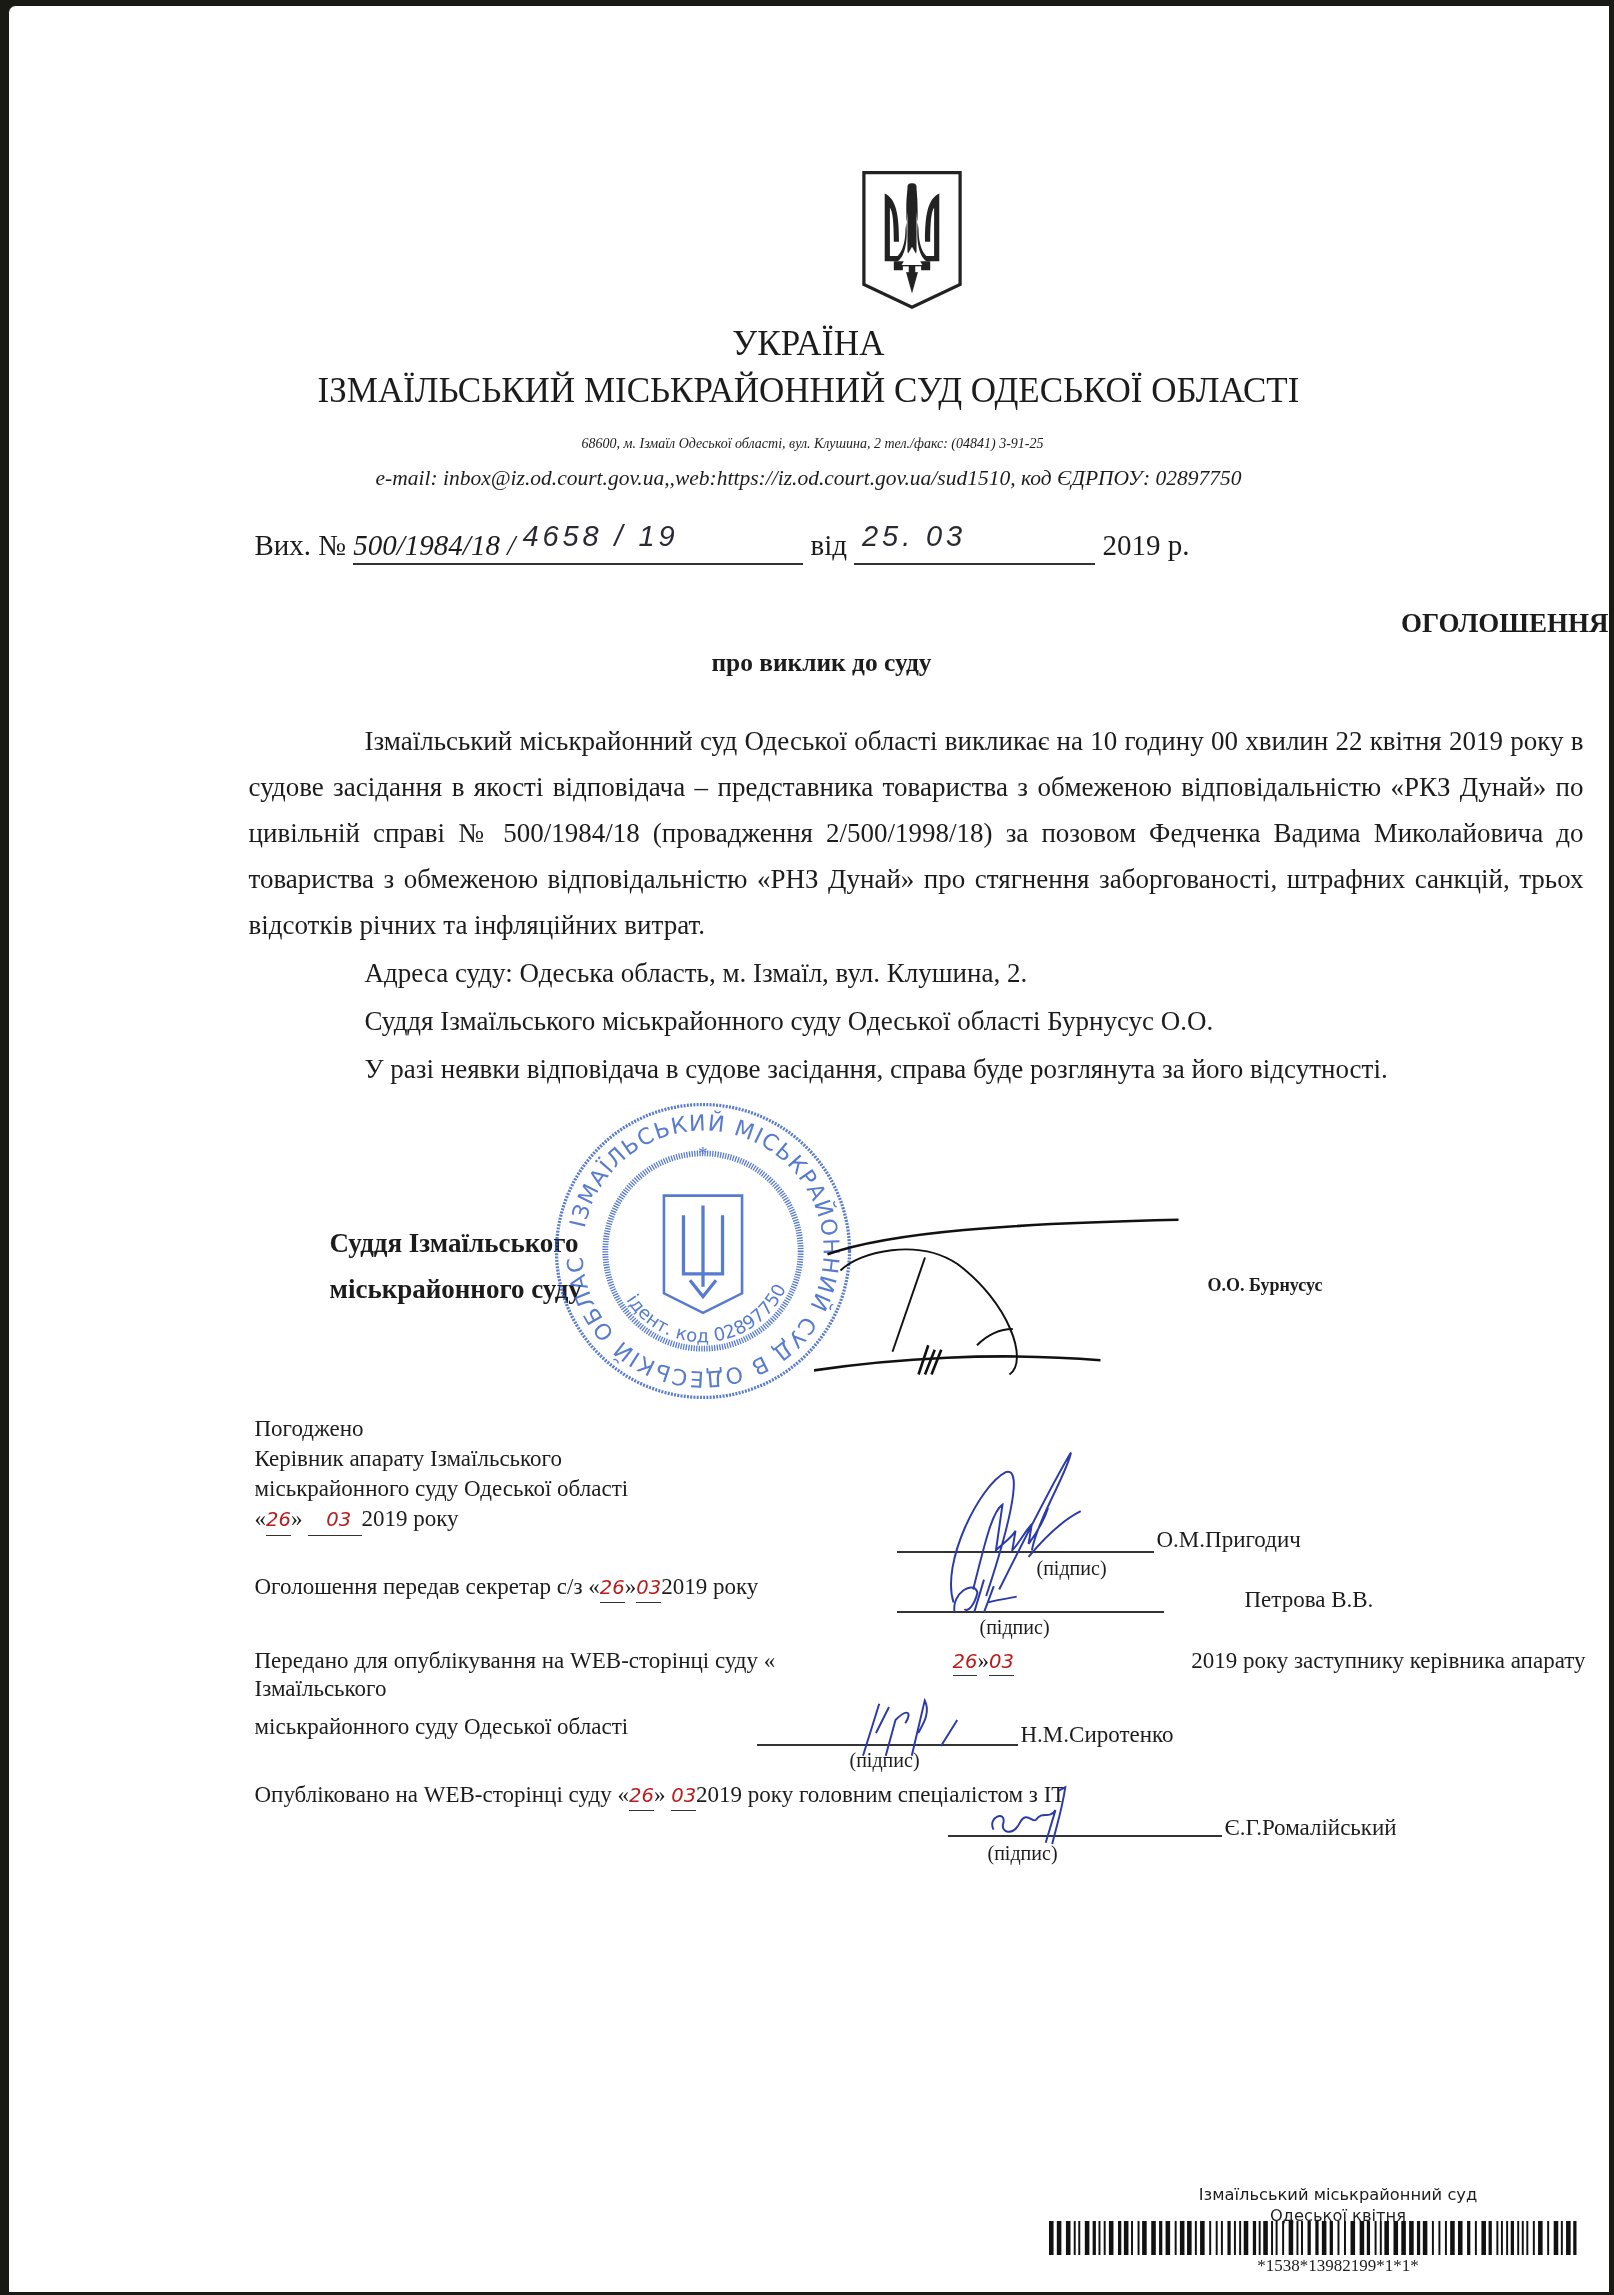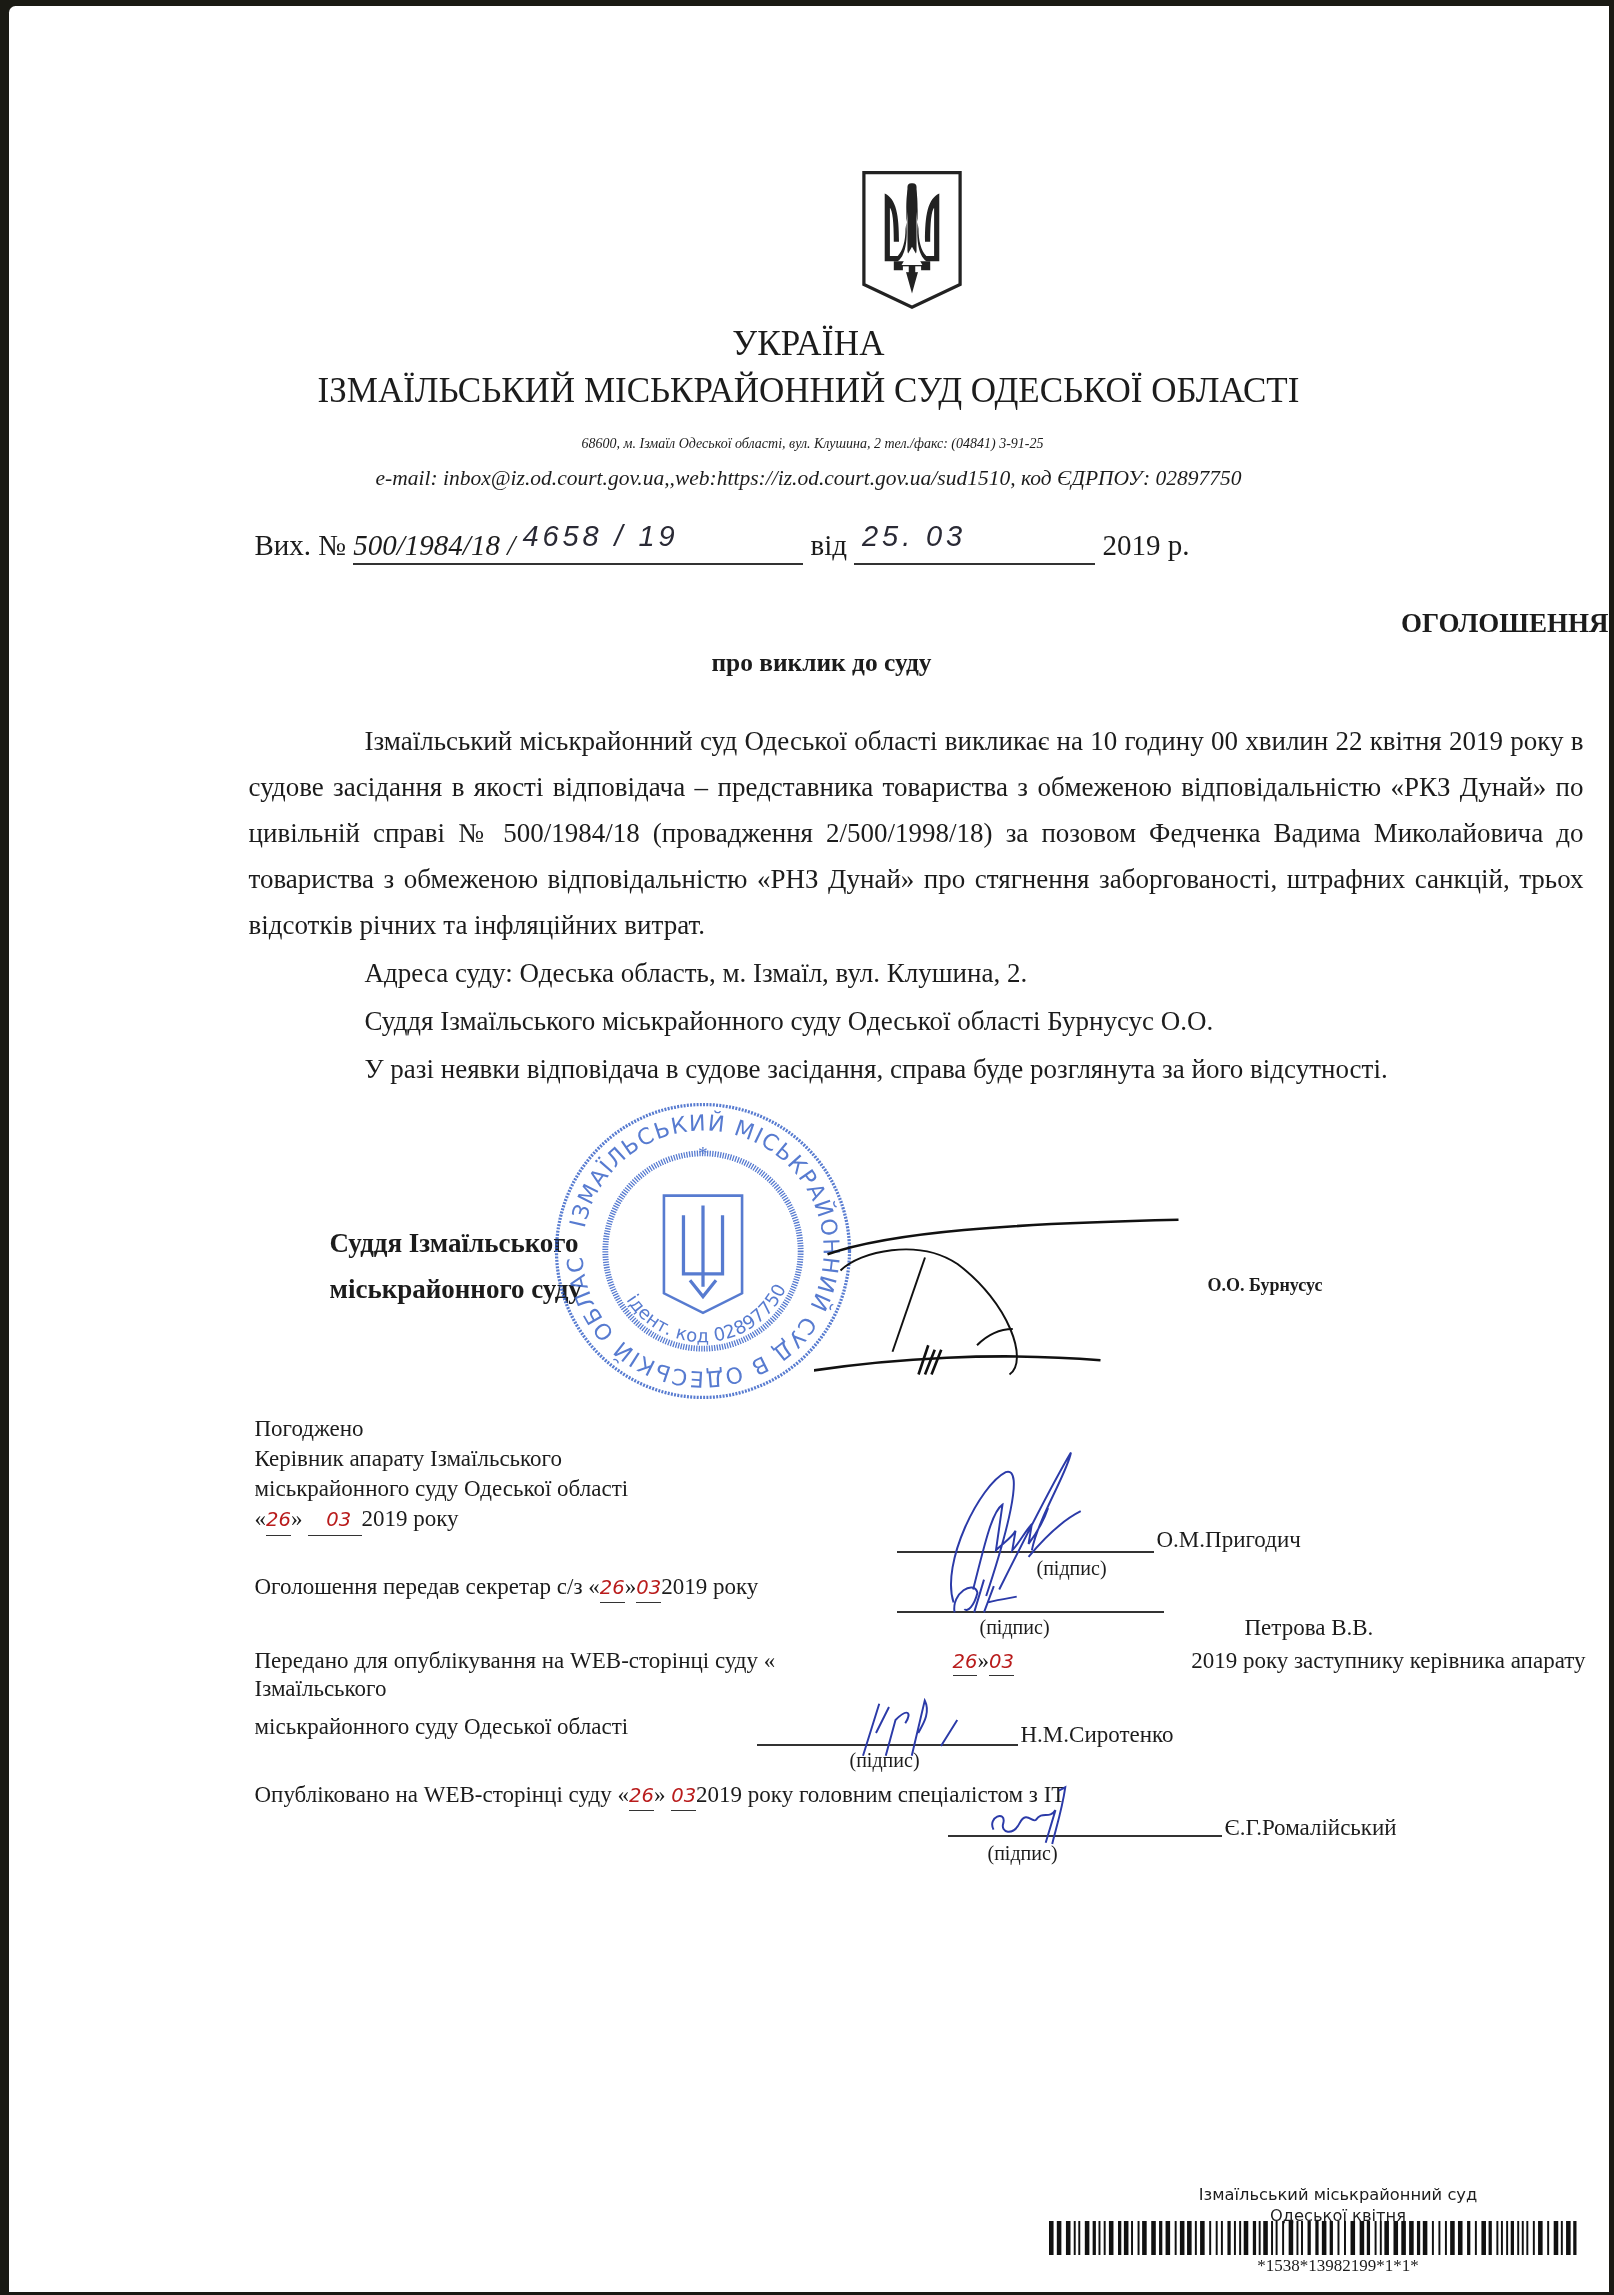--- a/index.html
+++ b/index.html
@@ -143,21 +143,21 @@
   </svg>
 
   <div class="abs txt35" style="left:246px; top:1566px;">
     <span>Оголошення передав секретар с/з «</span><span class="uline hwblue">26</span><span>»</span><span class="uline hwblue">03</span><span>2019 року</span>
   </div>
   <div class="abs sig-line" style="left:888px; top:1605px; width:267px;"></div>
   <svg class="abs" style="left:939px; top:1567px; width:72px; height:46px;" viewBox="0 0 110 70">
     <path d="M10 60 C5 30 40 10 45 30 C40 50 30 60 25 55 M40 60 L55 10 M55 60 L70 20 M60 45 C80 40 95 38 105 36" fill="none" stroke="#2b3aa8" stroke-width="3"></path>
   </svg>
   <div class="abs podpis" style="left:971px; top:1609px;">(підпис)</div>
-  <div class="abs txt35" style="left:1236px; top:1579px;margin-top:28px;">Петрова В.В.</div>
+  <div class="abs txt35" style="left:1236px; top:1579px;">Петрова В.В.</div>
 
   <div class="abs" style="left:246px; top:1642px; width:1331px; font-size:23px; line-height:26px;">
     <div style="text-align:justify; text-align-last:justify; white-space:nowrap; display:flex; justify-content:space-between;">
       <span>Передано для опублікування на WEB-сторінці суду «</span>
       <span><span class="uline hwblue">26</span><span>»</span><span class="uline hwblue">03</span></span>
       <span>2019 року заступнику керівника апарату</span>
     </div>
     <div>Ізмаїльського</div>
     <div style="margin-top:11.7px;">міськрайонного суду Одеської області</div>
   </div>

